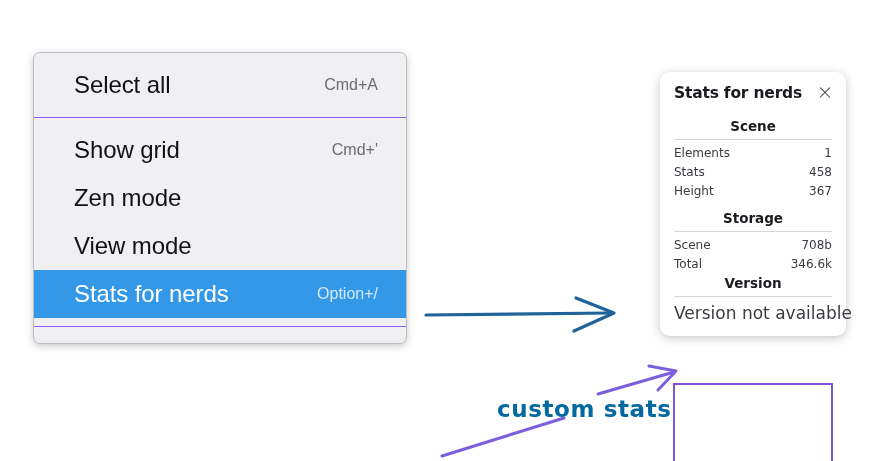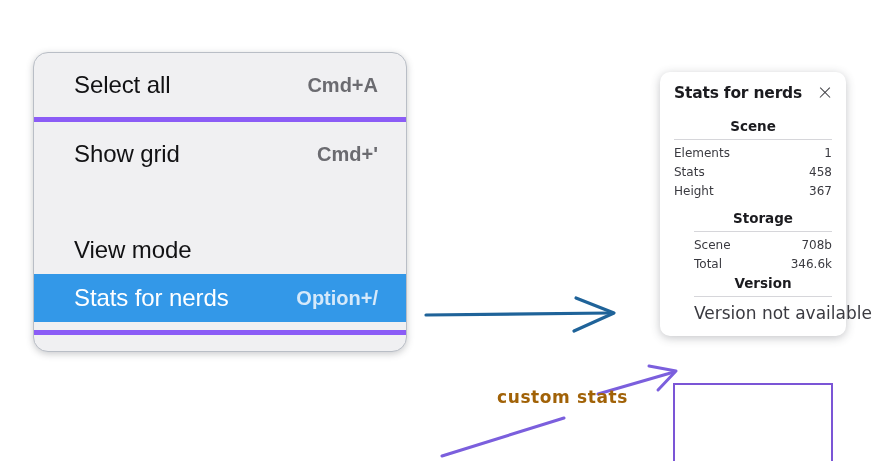--- a/index.html
+++ b/index.html
@@ -16,29 +16,29 @@
   }
 
   
   #context-menu {
     position: absolute;
     left: 33px;
     top: 52px;
     width: 372px;
     background: #f0f0f2;
     border: 1px solid #b9bec6;
-    border-radius: 15px;
+    border-radius: 7px;
     box-shadow: 0 2px 7px rgba(60,64,72,0.28);
     overflow: hidden;
   }
   .menu-section {
     padding: 8px 0;
   }
   .menu-section + .menu-section {
-    border-top: 5px solid #8b5cf6;
+    border-top: 1px solid #8b5cf6;
   }
   .menu-section.tail {
     padding: 0;
     height: 16px;
   }
   .menu-item {
     display: flex;
     align-items: center;
     justify-content: space-between;
     height: 48px;
@@ -46,24 +46,23 @@
     box-sizing: border-box;
     cursor: default;
   }
   .menu-item .label {
     font-size: 24px;
     color: #121214;
     letter-spacing: -0.1px;
     white-space: nowrap;
   }
   .menu-item .shortcut {
-    font-size: 20px;
+    font-size: 16px;
     color: #6b6b70;
     white-space: nowrap;
-    font-weight: bold;
   }
   .menu-item.selected {
     background: #3398e8;
   }
   .menu-item.selected .label {
     color: #ffffff;
   }
   .menu-item.selected .shortcut {
     color: #d5e9fa;
   }
@@ -148,35 +147,35 @@
   #custom-stats-box {
     position: absolute;
     left: 13px;
     top: 183px;
     width: 160px;
     height: 159px;
     border: 2px solid #7b55d6;
     box-sizing: border-box;
     pointer-events: none;
   }
-  .boxed-content { position: relative; padding-top: 8px; padding-left: 20px; }
+  .boxed-content { position: relative; padding-top: 8px; }
 
   
   .anno { position: absolute; pointer-events: none; }
   #blue-arrow { left: 424px; top: 292px; }
   #purple-arrow-panel { left: 596px; top: 360px; }
   #purple-arrow-tail { left: 440px; top: 408px; }
   #custom-stats-label {
     position: absolute;
     left: 497px;
-    top: 387px;
+    top: 396px;
     font-family: "DejaVu Sans", sans-serif;
-    font-size: 17px;
+    font-size: 23px;
     font-weight: bold;
-    color: #a16207;
+    color: #0369a1;
     letter-spacing: 0.6px;
     white-space: nowrap;
   }
 </style>
 </head>
 <body>
 
 <div id="context-menu">
 
   <div class="menu-section">
@@ -185,20 +184,21 @@
       <span class="shortcut">Cmd+A</span>
     </div>
   </div>
 
   <div class="menu-section">
     <div class="menu-item">
       <span class="label">Show grid</span>
       <span class="shortcut">Cmd+'</span>
     </div>
     <div class="menu-item">
+      <span class="label">Zen mode</span>
     </div>
     <div class="menu-item">
       <span class="label">View mode</span>
     </div>
     <div class="menu-item selected">
       <span class="label">Stats for nerds</span>
       <span class="shortcut">Option+/</span>
     </div>
   </div>
 

